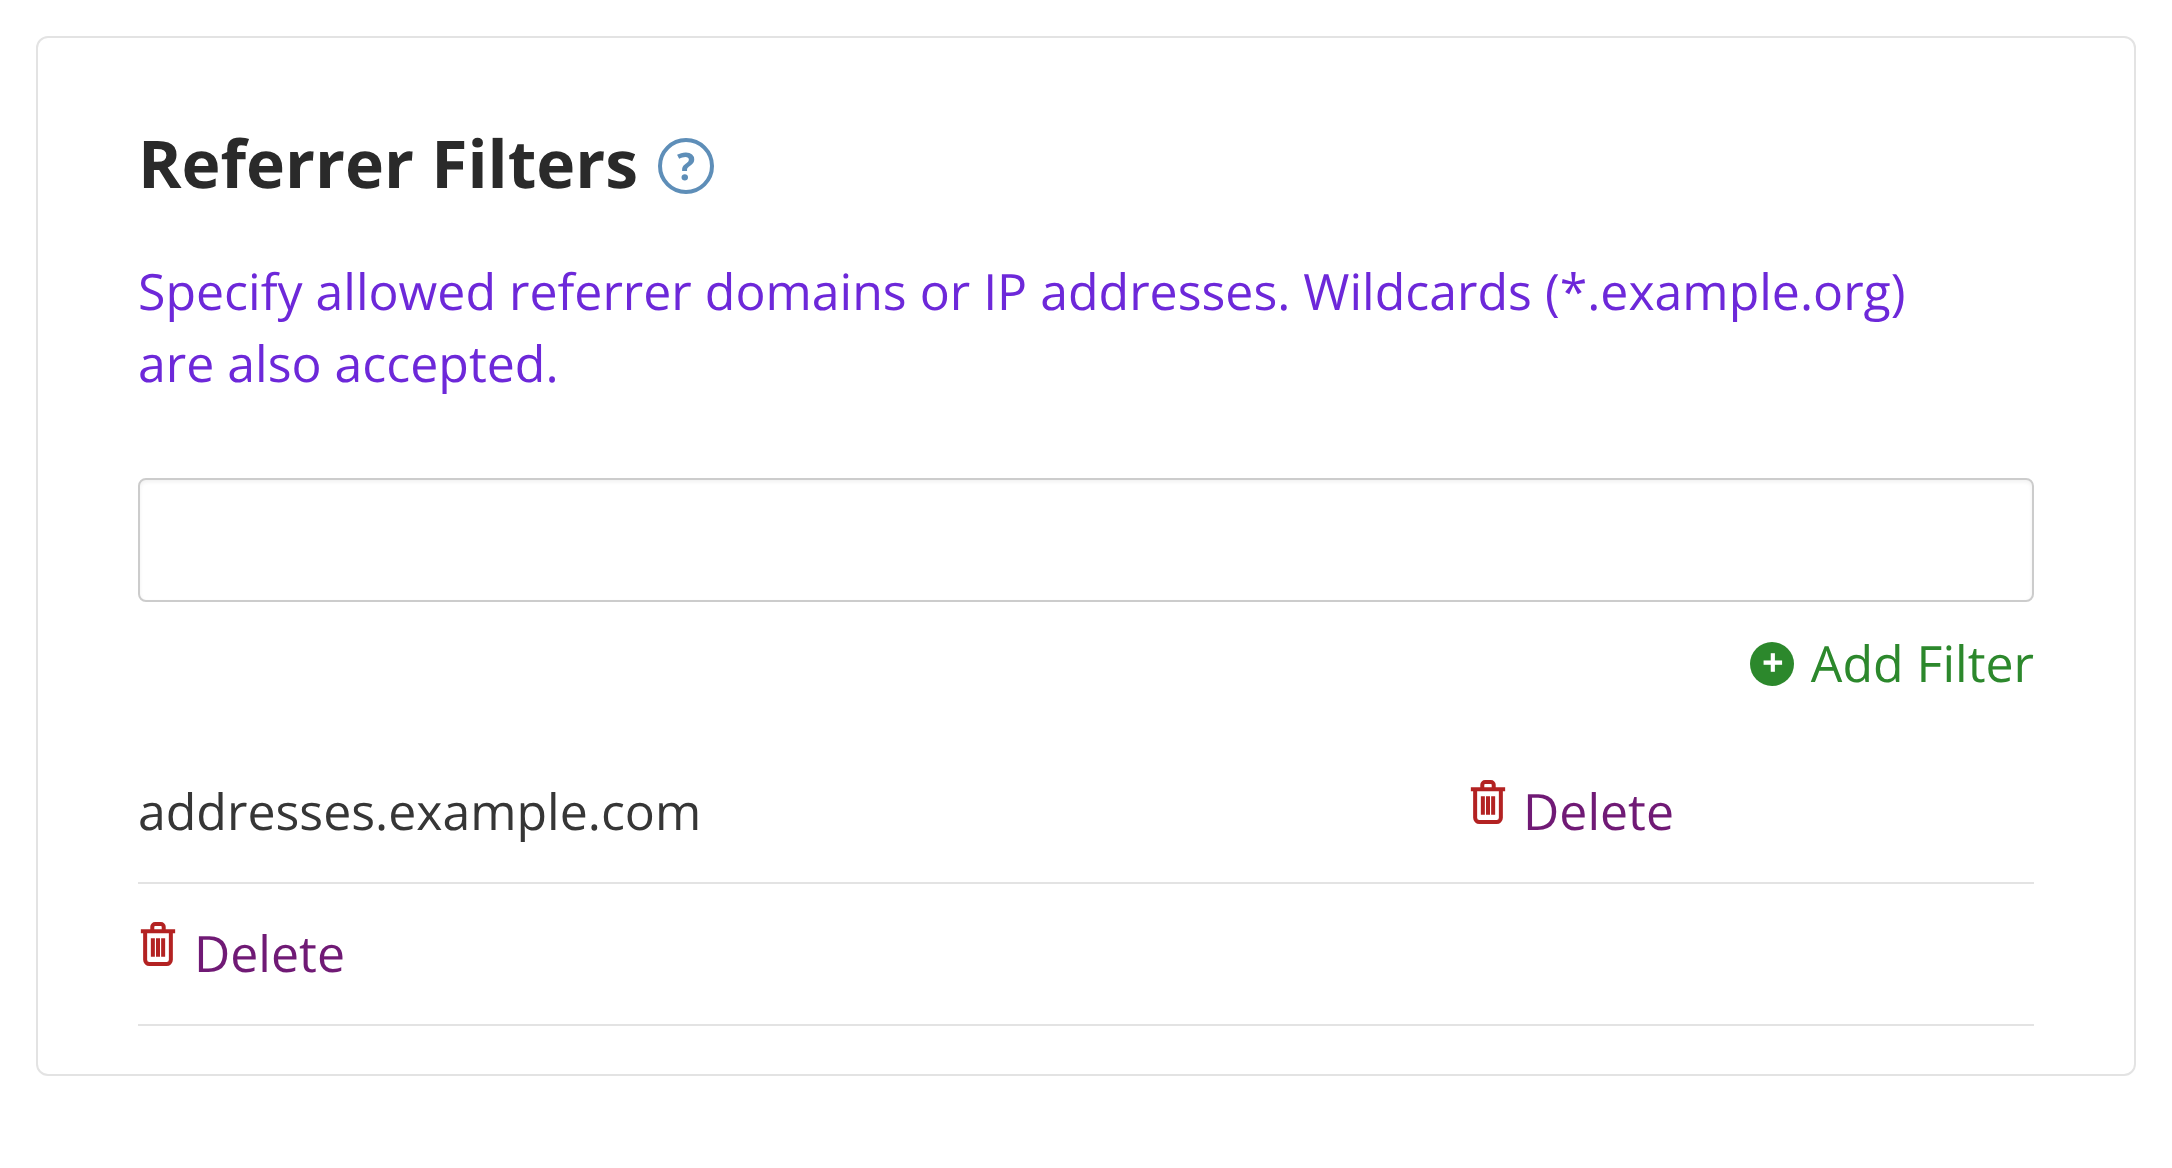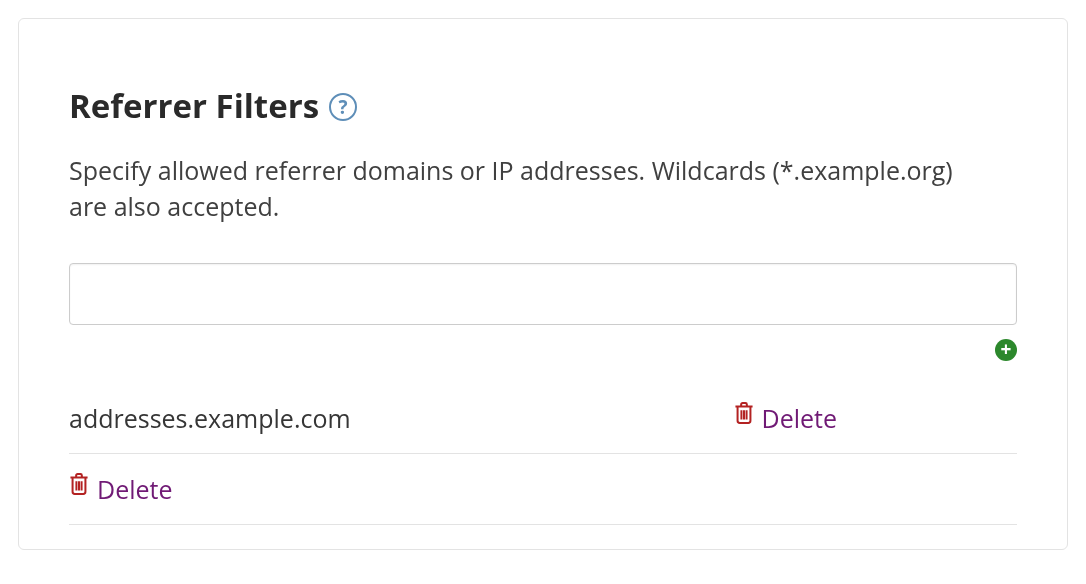--- a/index.html
+++ b/index.html
@@ -16,21 +16,20 @@
     .panel {
       border: 1px solid #e3e3e3;
       border-radius: 6px;
       padding: 40px 50px 24px 50px;
     }
     .panel-header {
       display: flex;
       align-items: center;
       gap: 10px;
       margin-bottom: 24px;
-      margin-top: 24px;
     }
     .panel-title {
       font-size: 33px;
       font-weight: 700;
       color: #2a2a2a;
     }
     .help-icon {
       width: 28px;
       height: 28px;
       border: 2.2px solid #5e8eb8;
@@ -40,21 +39,21 @@
       justify-content: center;
       color: #5e8eb8;
       font-weight: 700;
       font-size: 19px;
       cursor: pointer;
       position: relative;
       top: 1px;
     }
     .panel-desc {
       font-size: 25px;
-      color: #404040;
+      color: #6d28d9;
       line-height: 1.45;
       margin-bottom: 38px;
       max-width: 900px;
     }
     .filter-input {
       width: 100%;
       height: 62px;
       border: 1px solid #ccc;
       border-radius: 4px;
       font-size: 24px;
@@ -130,20 +129,21 @@
     <span class="help-icon">?</span>
   </div>
 
   <p class="panel-desc">Specify allowed referrer domains or IP addresses. Wildcards (*.example.org) are also accepted.</p>
 
   <input type="text" class="filter-input" value="" style="">
 
   <div class="add-row">
     <span class="add-filter">
       <span class="plus-circle">+</span>
+      <span>Add Filter</span>
     </span>
   </div>
 
   <div class="filter-item">
     <span class="filter-value">addresses.example.com</span>
     <span class="delete-btn">
       <span class="trash-icon">
         <svg viewBox="0 0 14 16" fill="none" stroke="#b32222" stroke-width="1.4">
           <path d="M1 3.5h12M5 3.5V2c0-.55.45-1 1-1h2c.55 0 1 .45 1 1v1.5M2.5 3.5v10c0 .83.67 1.5 1.5 1.5h6c.83 0 1.5-.67 1.5-1.5v-10"></path>
           <path d="M5.2 6v6.5M7 6v6.5M8.8 6v6.5"></path>

